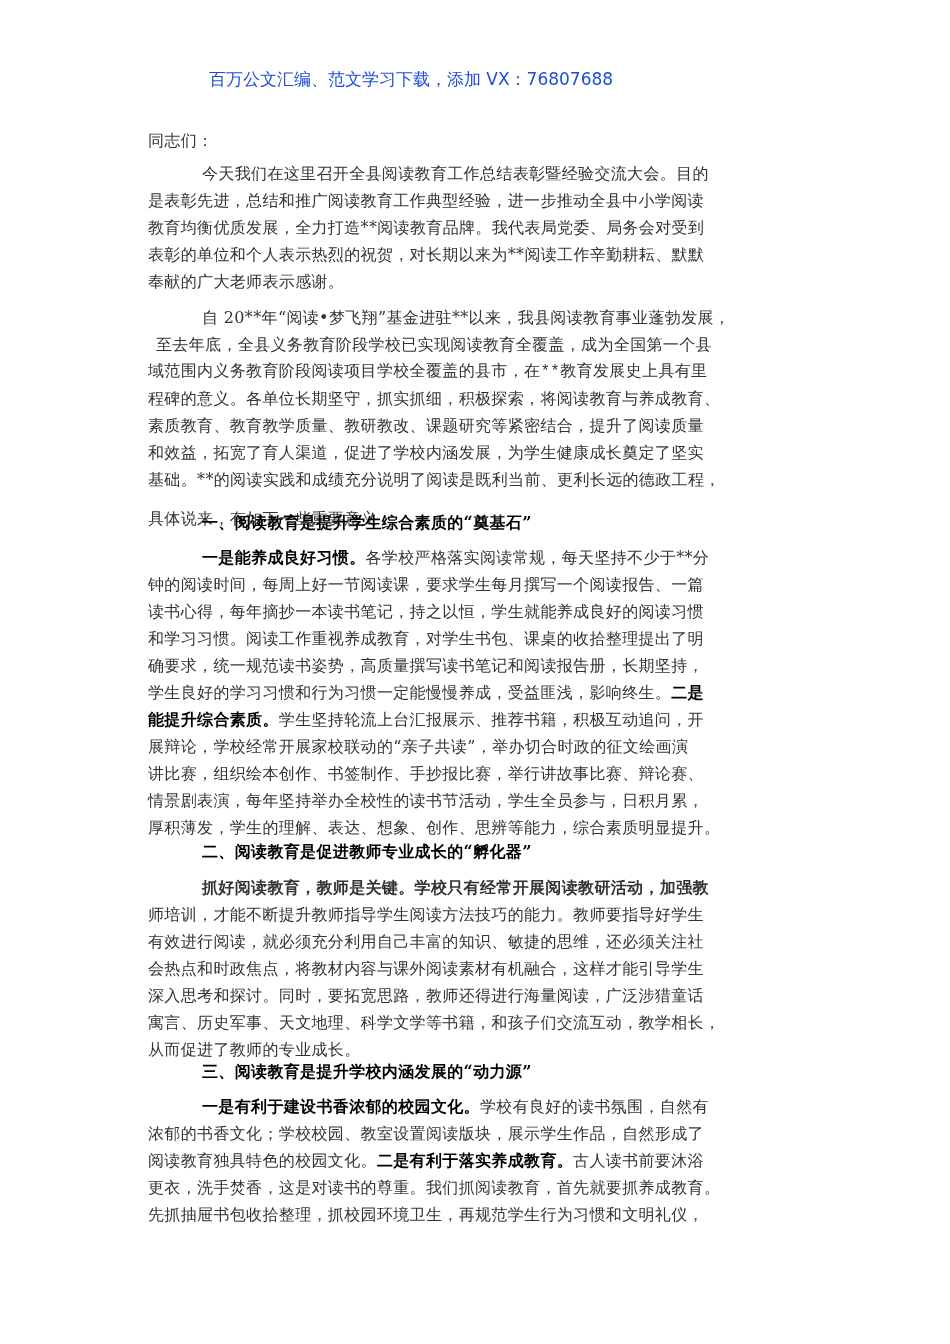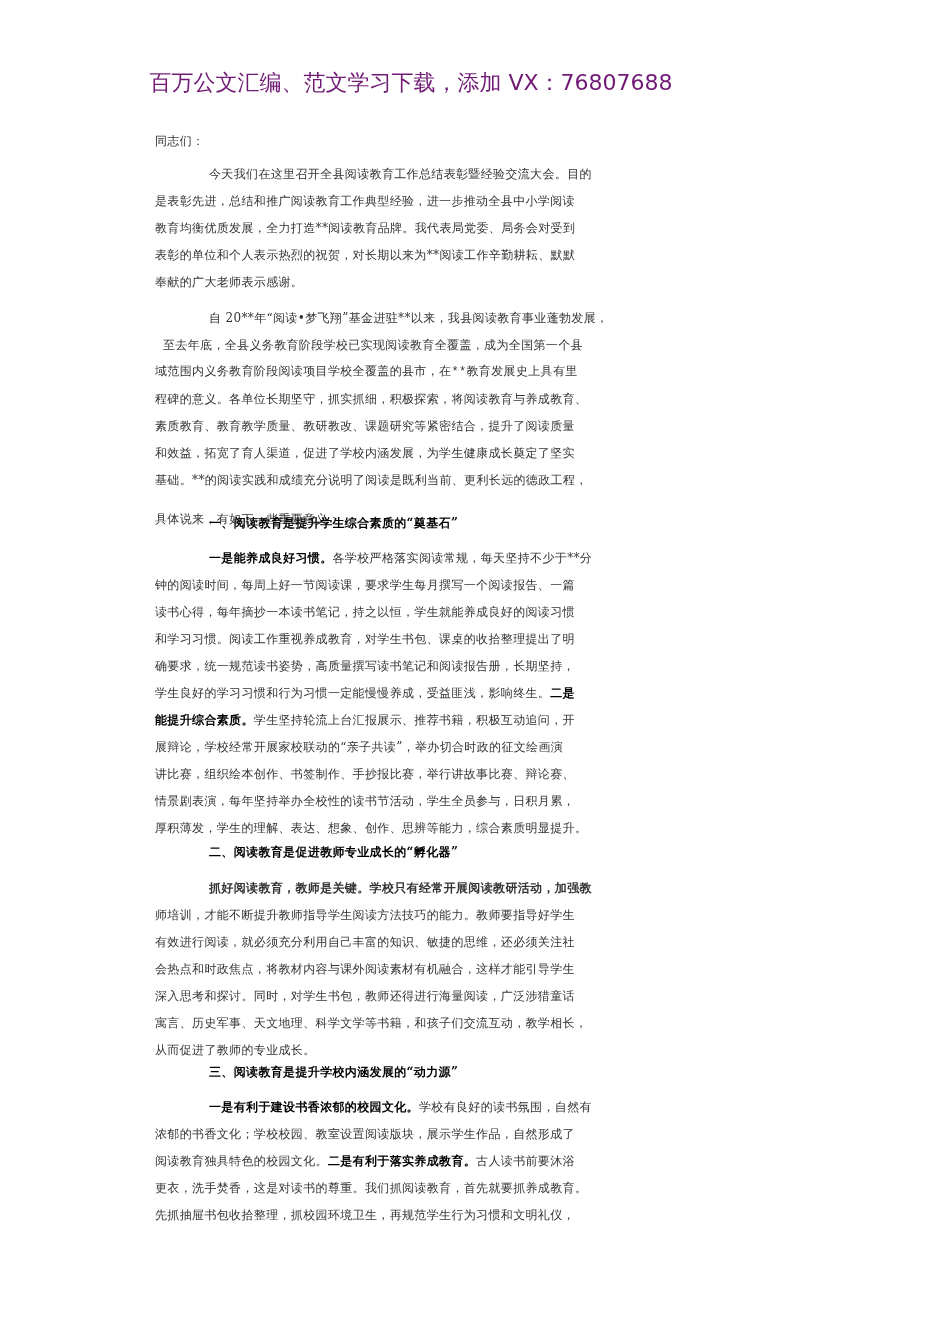--- a/index.html
+++ b/index.html
@@ -1,21 +1,21 @@
 <!DOCTYPE html>
 <html><head>
 <meta charset="utf-8">
 <style>
   html, body { margin: 0; padding: 0; background: #ffffff; }
   body { width: 950px; height: 1344px; position: relative; overflow: hidden;
          font-family: "DejaVu Serif", "Liberation Serif", serif; color: #333333; }
   .header { position: absolute; top: 68px; left: 0; width: 822px; text-align: center;
-            font-family: "DejaVu Sans", "Liberation Sans", sans-serif; font-size: 22px; color: #701a75; }
+            font-family: "DejaVu Sans", "Liberation Sans", sans-serif; font-size: 17px; color: #1d4ed8; }
   .doc { position: absolute; left: 143px; top: 0; width: 672px; }
-  .line { position: absolute; left: 12px; white-space: nowrap; font-size: 12px; line-height: 26px;
+  .line { position: absolute; left: 5px; white-space: nowrap; font-size: 16px; line-height: 26px;
           letter-spacing: 0.35px; }
   .indent { padding-left: 54px; }
   .b { font-weight: bold; color: #000000; }
   .h { font-weight: bold; color: #222; padding-left: 54px; }
 </style>
 </head>
 <body>
 
 <div class="header">百万公文汇编、范文学习下载，添加 VX：76807688</div>
 <div class="doc" id="doc">
@@ -43,21 +43,21 @@
     <div class="line" style="top: 707px;"><span class="b">能提升综合素质。</span><span>学生坚持轮流上台汇报展示、推荐书籍，积极互动追问，开</span></div>
     <div class="line" style="top: 734px;"><span>展辩论，学校经常开展家校联动的“亲子共读”，举办切合时政的征文绘画演</span></div>
     <div class="line" style="top: 761px;"><span>讲比赛，组织绘本创作、书签制作、手抄报比赛，举行讲故事比赛、辩论赛、</span></div>
     <div class="line" style="top: 788px;"><span>情景剧表演，每年坚持举办全校性的读书节活动，学生全员参与，日积月累，</span></div>
     <div class="line" style="top: 815px;"><span>厚积薄发，学生的理解、表达、想象、创作、思辨等能力，综合素质明显提升。</span></div>
     <div class="line h" style="top: 839px;"><span class="b">二、阅读教育是促进教师专业成长的“孵化器”</span></div>
     <div class="line indent" style="top: 875px; font-weight: bold;"><span>抓好阅读教育，教师是关键。学校只有经常开展阅读教研活动，加强教</span></div>
     <div class="line" style="top: 902px;"><span>师培训，才能不断提升教师指导学生阅读方法技巧的能力。教师要指导好学生</span></div>
     <div class="line" style="top: 929px;"><span>有效进行阅读，就必须充分利用自己丰富的知识、敏捷的思维，还必须关注社</span></div>
     <div class="line" style="top: 956px;"><span>会热点和时政焦点，将教材内容与课外阅读素材有机融合，这样才能引导学生</span></div>
-    <div class="line" style="top: 983px;"><span>深入思考和探讨。同时，对学生书包，教师还得进行海量阅读，广泛涉猎童话</span></div>
+    <div class="line" style="top: 983px;"><span>深入思考和探讨。同时，要拓宽思路，教师还得进行海量阅读，广泛涉猎童话</span></div>
     <div class="line" style="top: 1010px;"><span>寓言、历史军事、天文地理、科学文学等书籍，和孩子们交流互动，教学相长，</span></div>
     <div class="line" style="top: 1037px; text-align: right;"><span>从而促进了教师的专业成长。</span></div>
     <div class="line h" style="top: 1059px;"><span class="b">三、阅读教育是提升学校内涵发展的“动力源”</span></div>
     <div class="line indent" style="top: 1094px;"><span class="b">一是有利于建设书香浓郁的校园文化。</span><span>学校有良好的读书氛围，自然有</span></div>
     <div class="line" style="top: 1121px;"><span>浓郁的书香文化；学校校园、教室设置阅读版块，展示学生作品，自然形成了</span></div>
     <div class="line" style="top: 1148px;"><span>阅读教育独具特色的校园文化。</span><span class="b">二是有利于落实养成教育。</span><span>古人读书前要沐浴</span></div>
     <div class="line" style="top: 1175px;"><span>更衣，洗手焚香，这是对读书的尊重。我们抓阅读教育，首先就要抓养成教育。</span></div>
     <div class="line" style="top: 1202px;"><span>先抓抽屉书包收拾整理，抓校园环境卫生，再规范学生行为习惯和文明礼仪，</span></div>
   </div>
 

